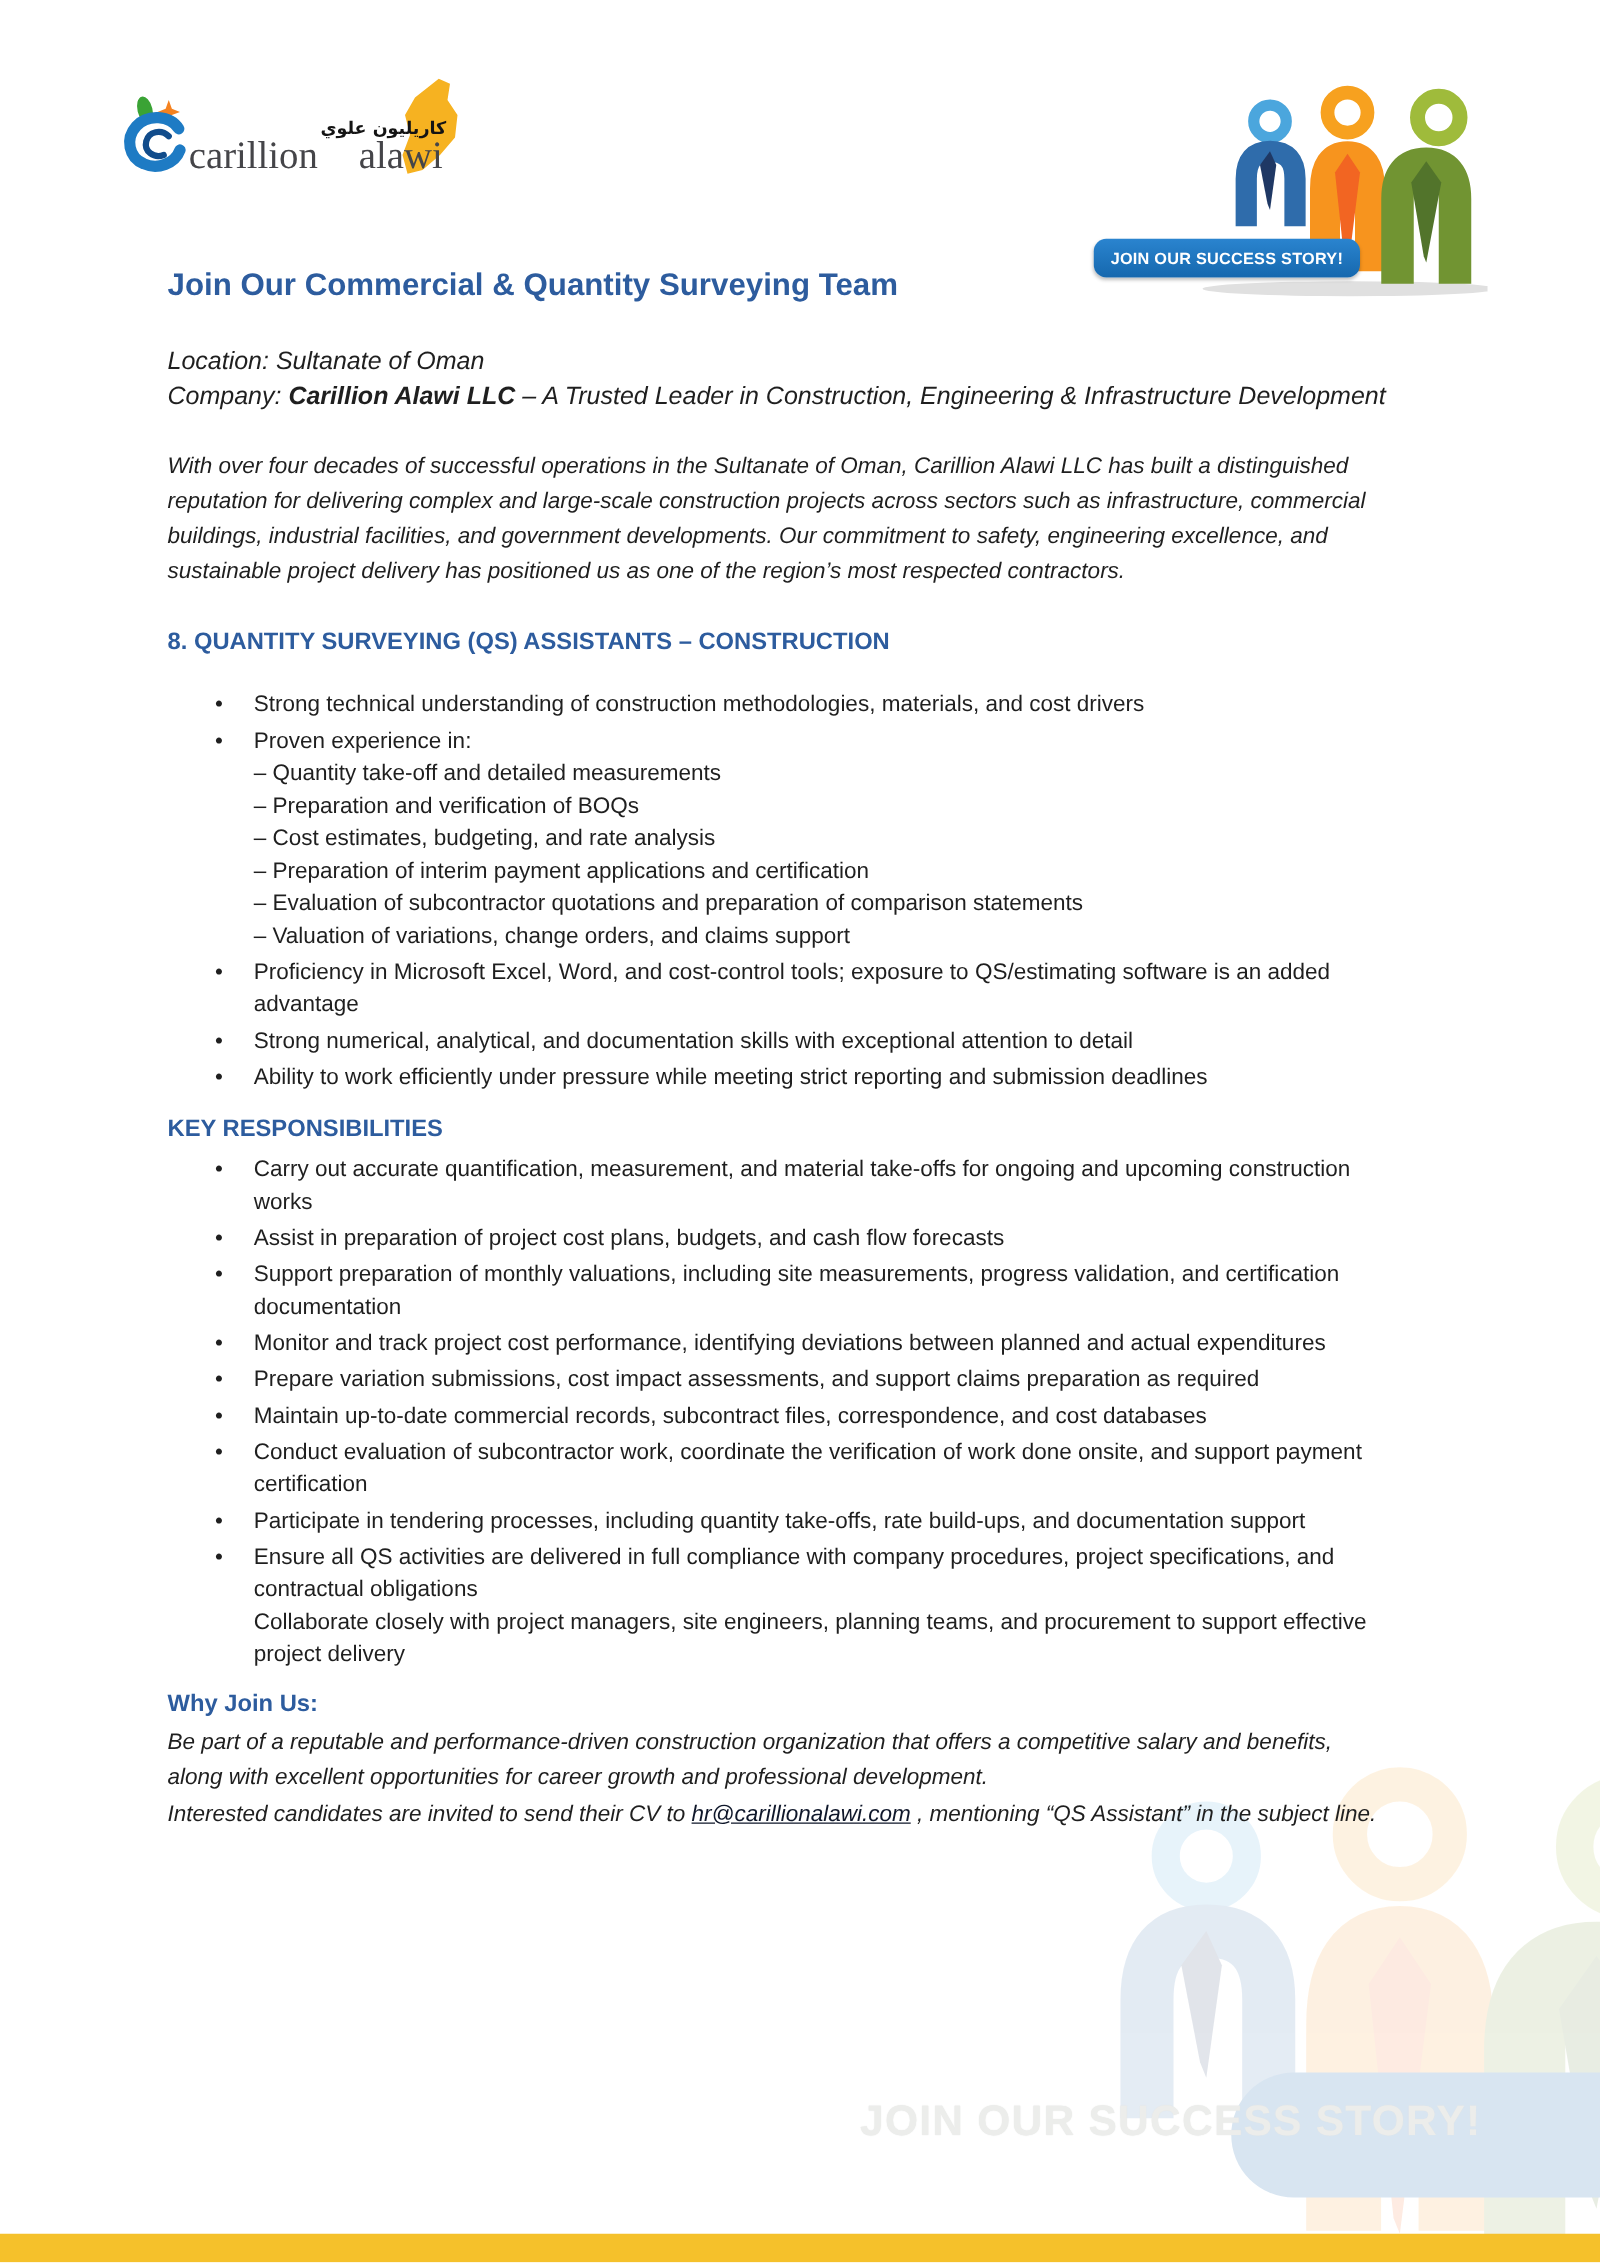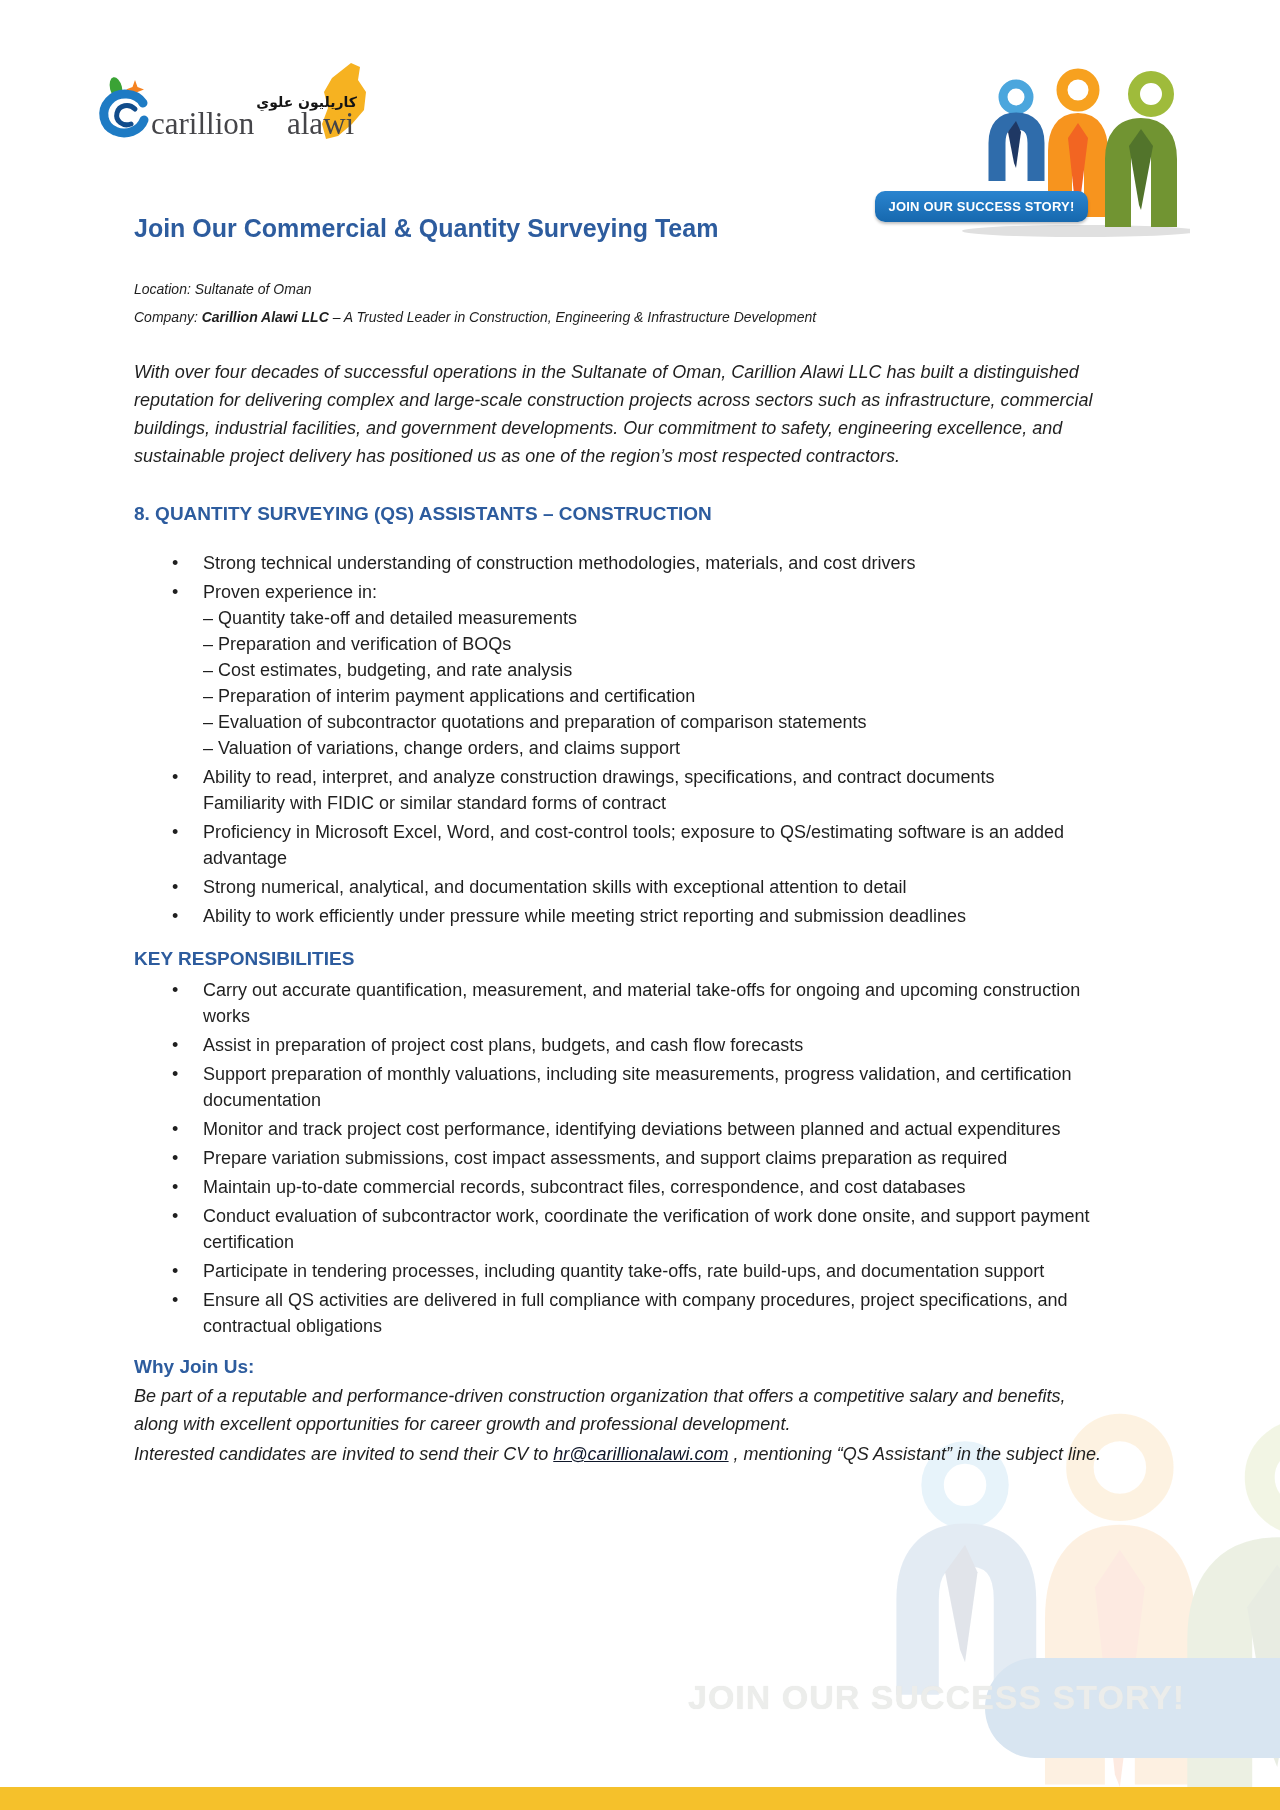--- a/index.html
+++ b/index.html
@@ -16,21 +16,21 @@
   .banner {
     position:absolute; left:875px; top:191px; width:213px; height:31px;
     background:linear-gradient(#2a84cf,#1668ae);
     border-radius:10px; display:flex; align-items:center; justify-content:center;
     color:#ffffff; font-weight:bold; font-size:13px; letter-spacing:.2px;
     box-shadow:0 2px 3px rgba(0,0,0,.25); z-index:4;
   }
   
   .content { position:absolute; left:134px; top:213px; width:980px; z-index:3; }
   .doc-title { font-size:25px; line-height:30px; font-weight:bold; color:#2d5c9e; margin-bottom:32px; }
-  .meta  { font-style:italic; font-size:14px; line-height:28px; }
+  .meta  { font-style:italic; font-size:20px; line-height:28px; }
   .meta b{ font-weight:bold;font-style:italic; }
   .meta.company { margin-bottom:27px; }
   .para  { font-style:italic; font-size:18px; line-height:28px; }
   .para.p1 { margin-bottom:32px; }
   .para.p2 { margin-bottom:18px; }
   .sec-heading { color:#2d5c9e; font-weight:bold; font-size:19px; line-height:24px; }
   .sec-heading.qs   { margin-bottom:24px; }
   .sec-heading.resp { margin-bottom:6px; }
   .sec-heading.why  { margin-bottom:3px; }
   ul.blist { list-style:none; font-size:18px; line-height:26px; }
@@ -128,42 +128,39 @@
         <span>Proven experience in:</span>
         <div class="subs">
           <div>– Quantity take-off and detailed measurements</div>
           <div>– Preparation and verification of BOQs</div>
           <div>– Cost estimates, budgeting, and rate analysis</div>
           <div>– Preparation of interim payment applications and certification</div>
           <div>– Evaluation of subcontractor quotations and preparation of comparison statements</div>
           <div>– Valuation of variations, change orders, and claims support</div>
         </div>
       </li>
-      <li>
-        <span>Ability to read, interpret, and analyze construction drawings, specifications, and contract documents</span>
-        <div class="cont">Familiarity with FIDIC or similar standard forms of contract</div>
-      </li>
       <li><span>Proficiency in Microsoft Excel, Word, and cost-control tools; exposure to QS/estimating software is an added advantage</span></li>
       <li><span>Strong numerical, analytical, and documentation skills with exceptional attention to detail</span></li>
       <li><span>Ability to work efficiently under pressure while meeting strict reporting and submission deadlines</span></li>
     </ul>
 
     <h2 class="sec-heading resp">KEY RESPONSIBILITIES</h2>
 
     <ul class="blist second">
       <li><span>Carry out accurate quantification, measurement, and material take-offs for ongoing and upcoming construction works</span></li>
       <li><span>Assist in preparation of project cost plans, budgets, and cash flow forecasts</span></li>
       <li><span>Support preparation of monthly valuations, including site measurements, progress validation, and certification documentation</span></li>
       <li><span>Monitor and track project cost performance, identifying deviations between planned and actual expenditures</span></li>
       <li><span>Prepare variation submissions, cost impact assessments, and support claims preparation as required</span></li>
       <li><span>Maintain up-to-date commercial records, subcontract files, correspondence, and cost databases</span></li>
       <li><span>Conduct evaluation of subcontractor work, coordinate the verification of work done onsite, and support payment certification</span></li>
       <li><span>Participate in tendering processes, including quantity take-offs, rate build-ups, and documentation support</span></li>
       <li>
         <span>Ensure all QS activities are delivered in full compliance with company procedures, project specifications, and contractual obligations</span>
+        <div class="cont">Collaborate closely with project managers, site engineers, planning teams, and procurement to support effective project delivery</div>
       </li>
     </ul>
 
     <h2 class="sec-heading why">Why Join Us:</h2>
 
     <div class="why-block">
       <p>Be part of a reputable and performance-driven construction organization that offers a competitive salary and benefits, along with excellent opportunities for career growth and professional development.</p>
       <p class="cta">
         <span>Interested candidates are invited to send their CV to </span><a class="email" href="#">hr@carillionalawi.com</a><span> , mentioning “QS Assistant” in the subject line.</span>
       </p>

